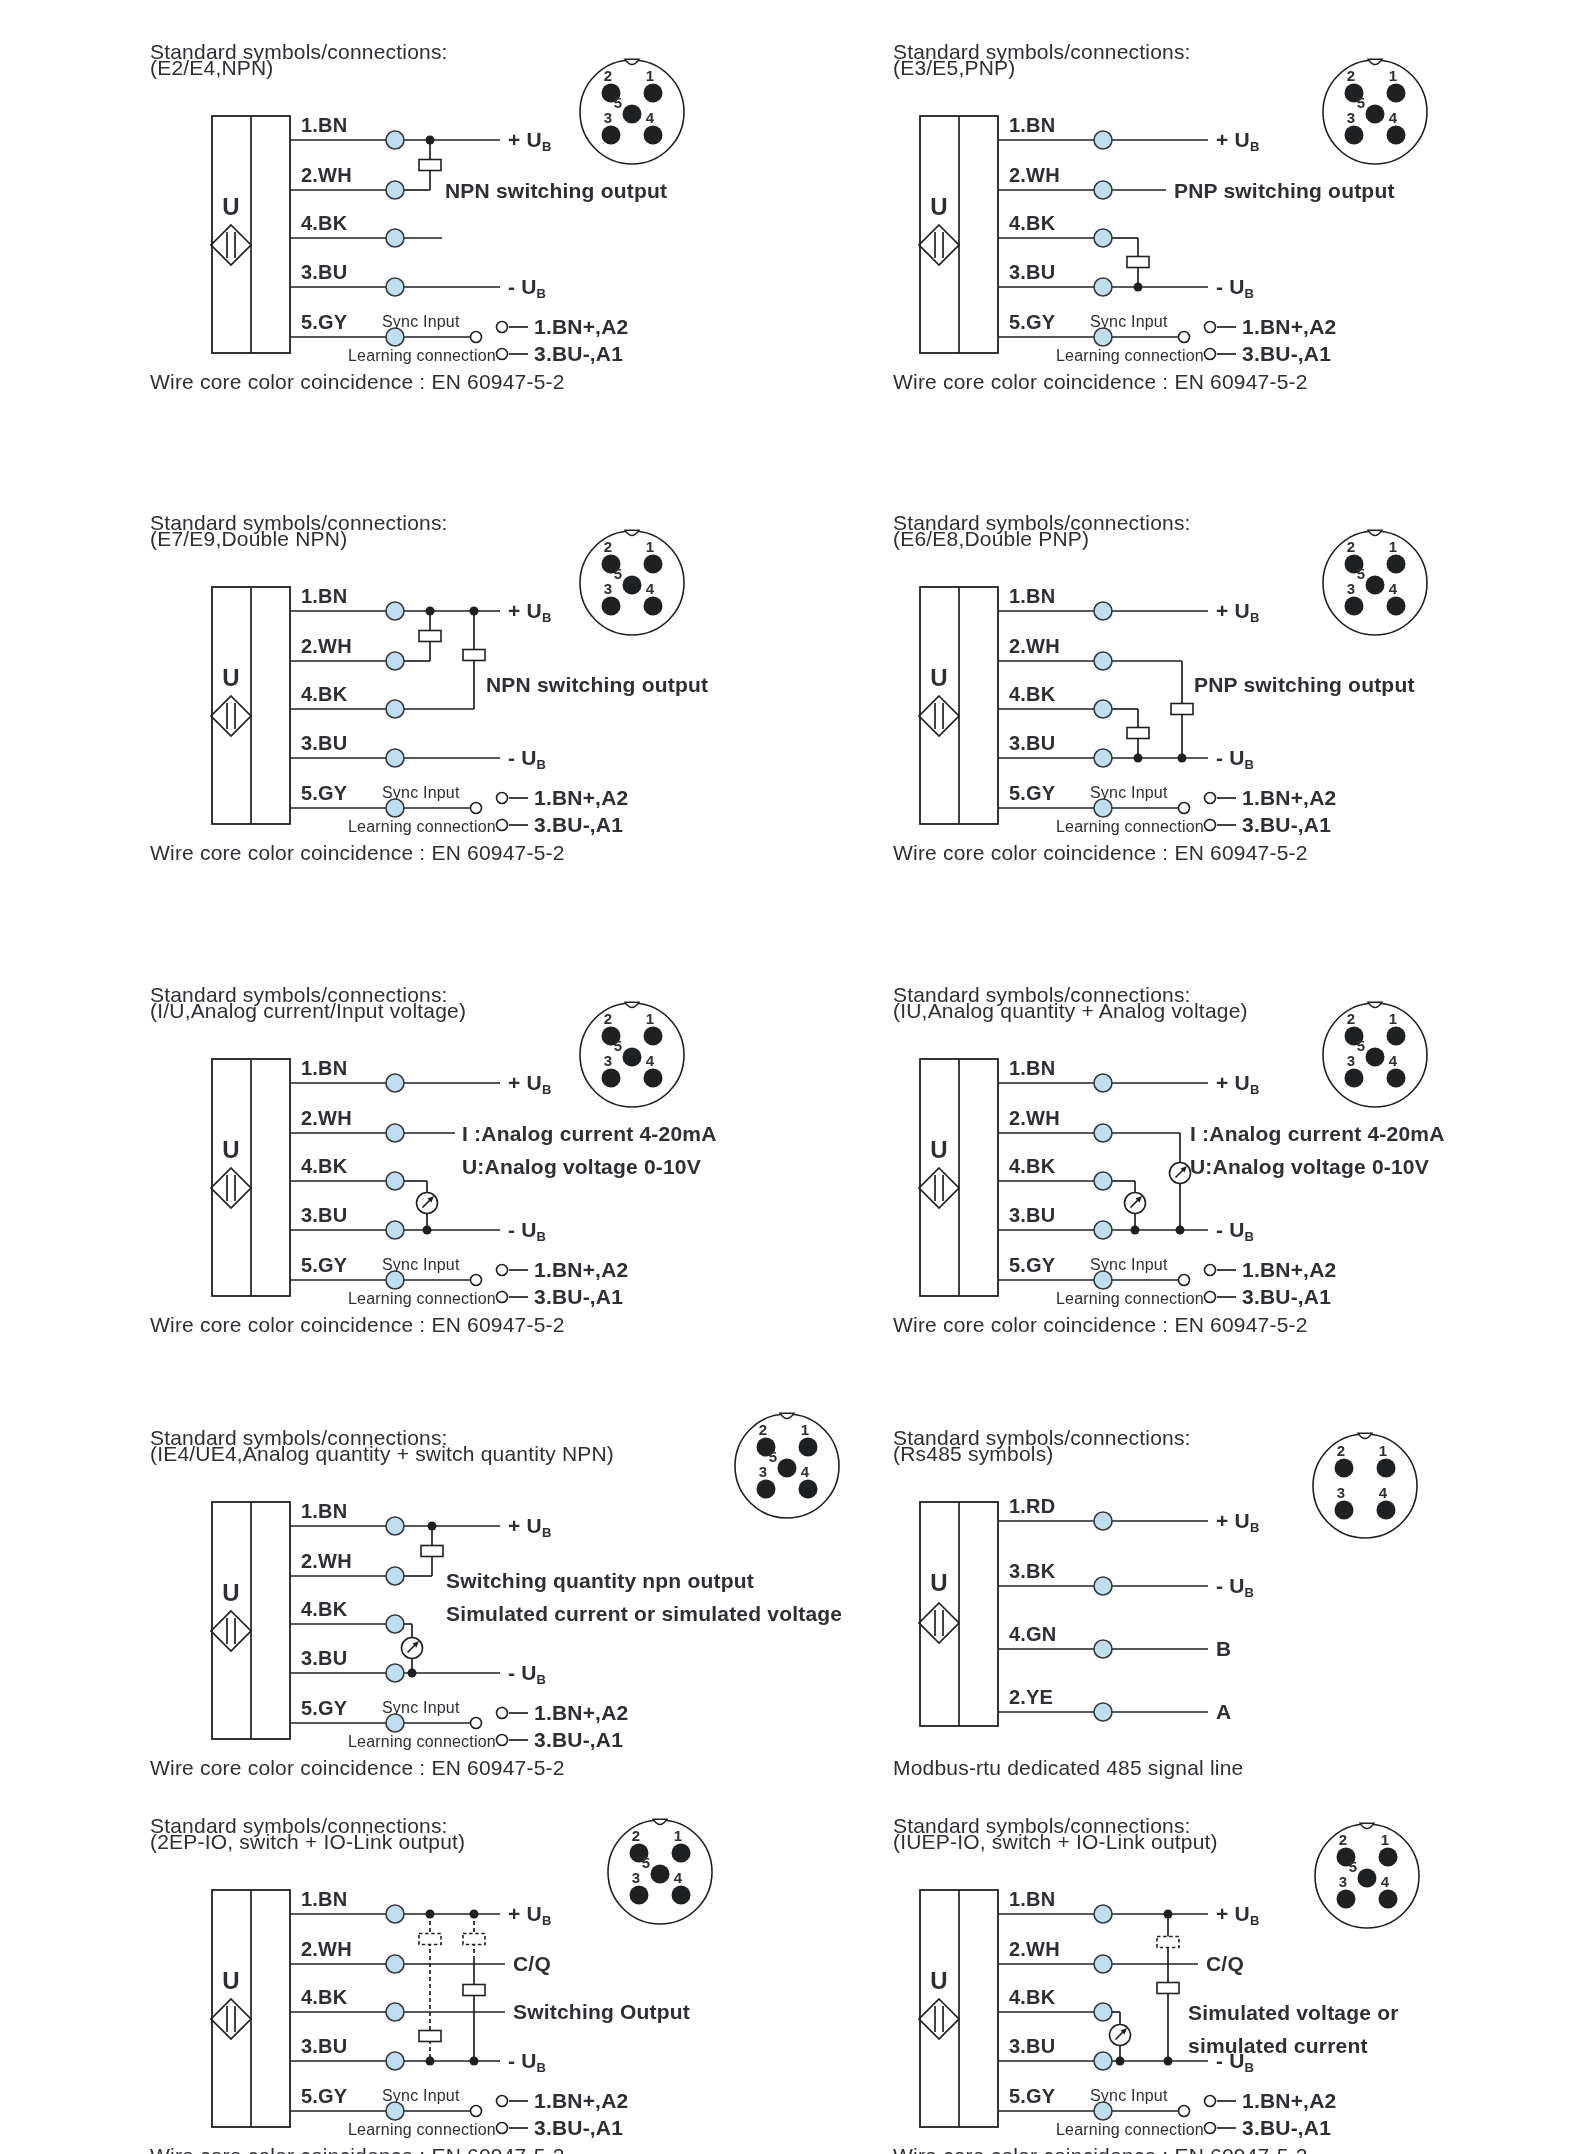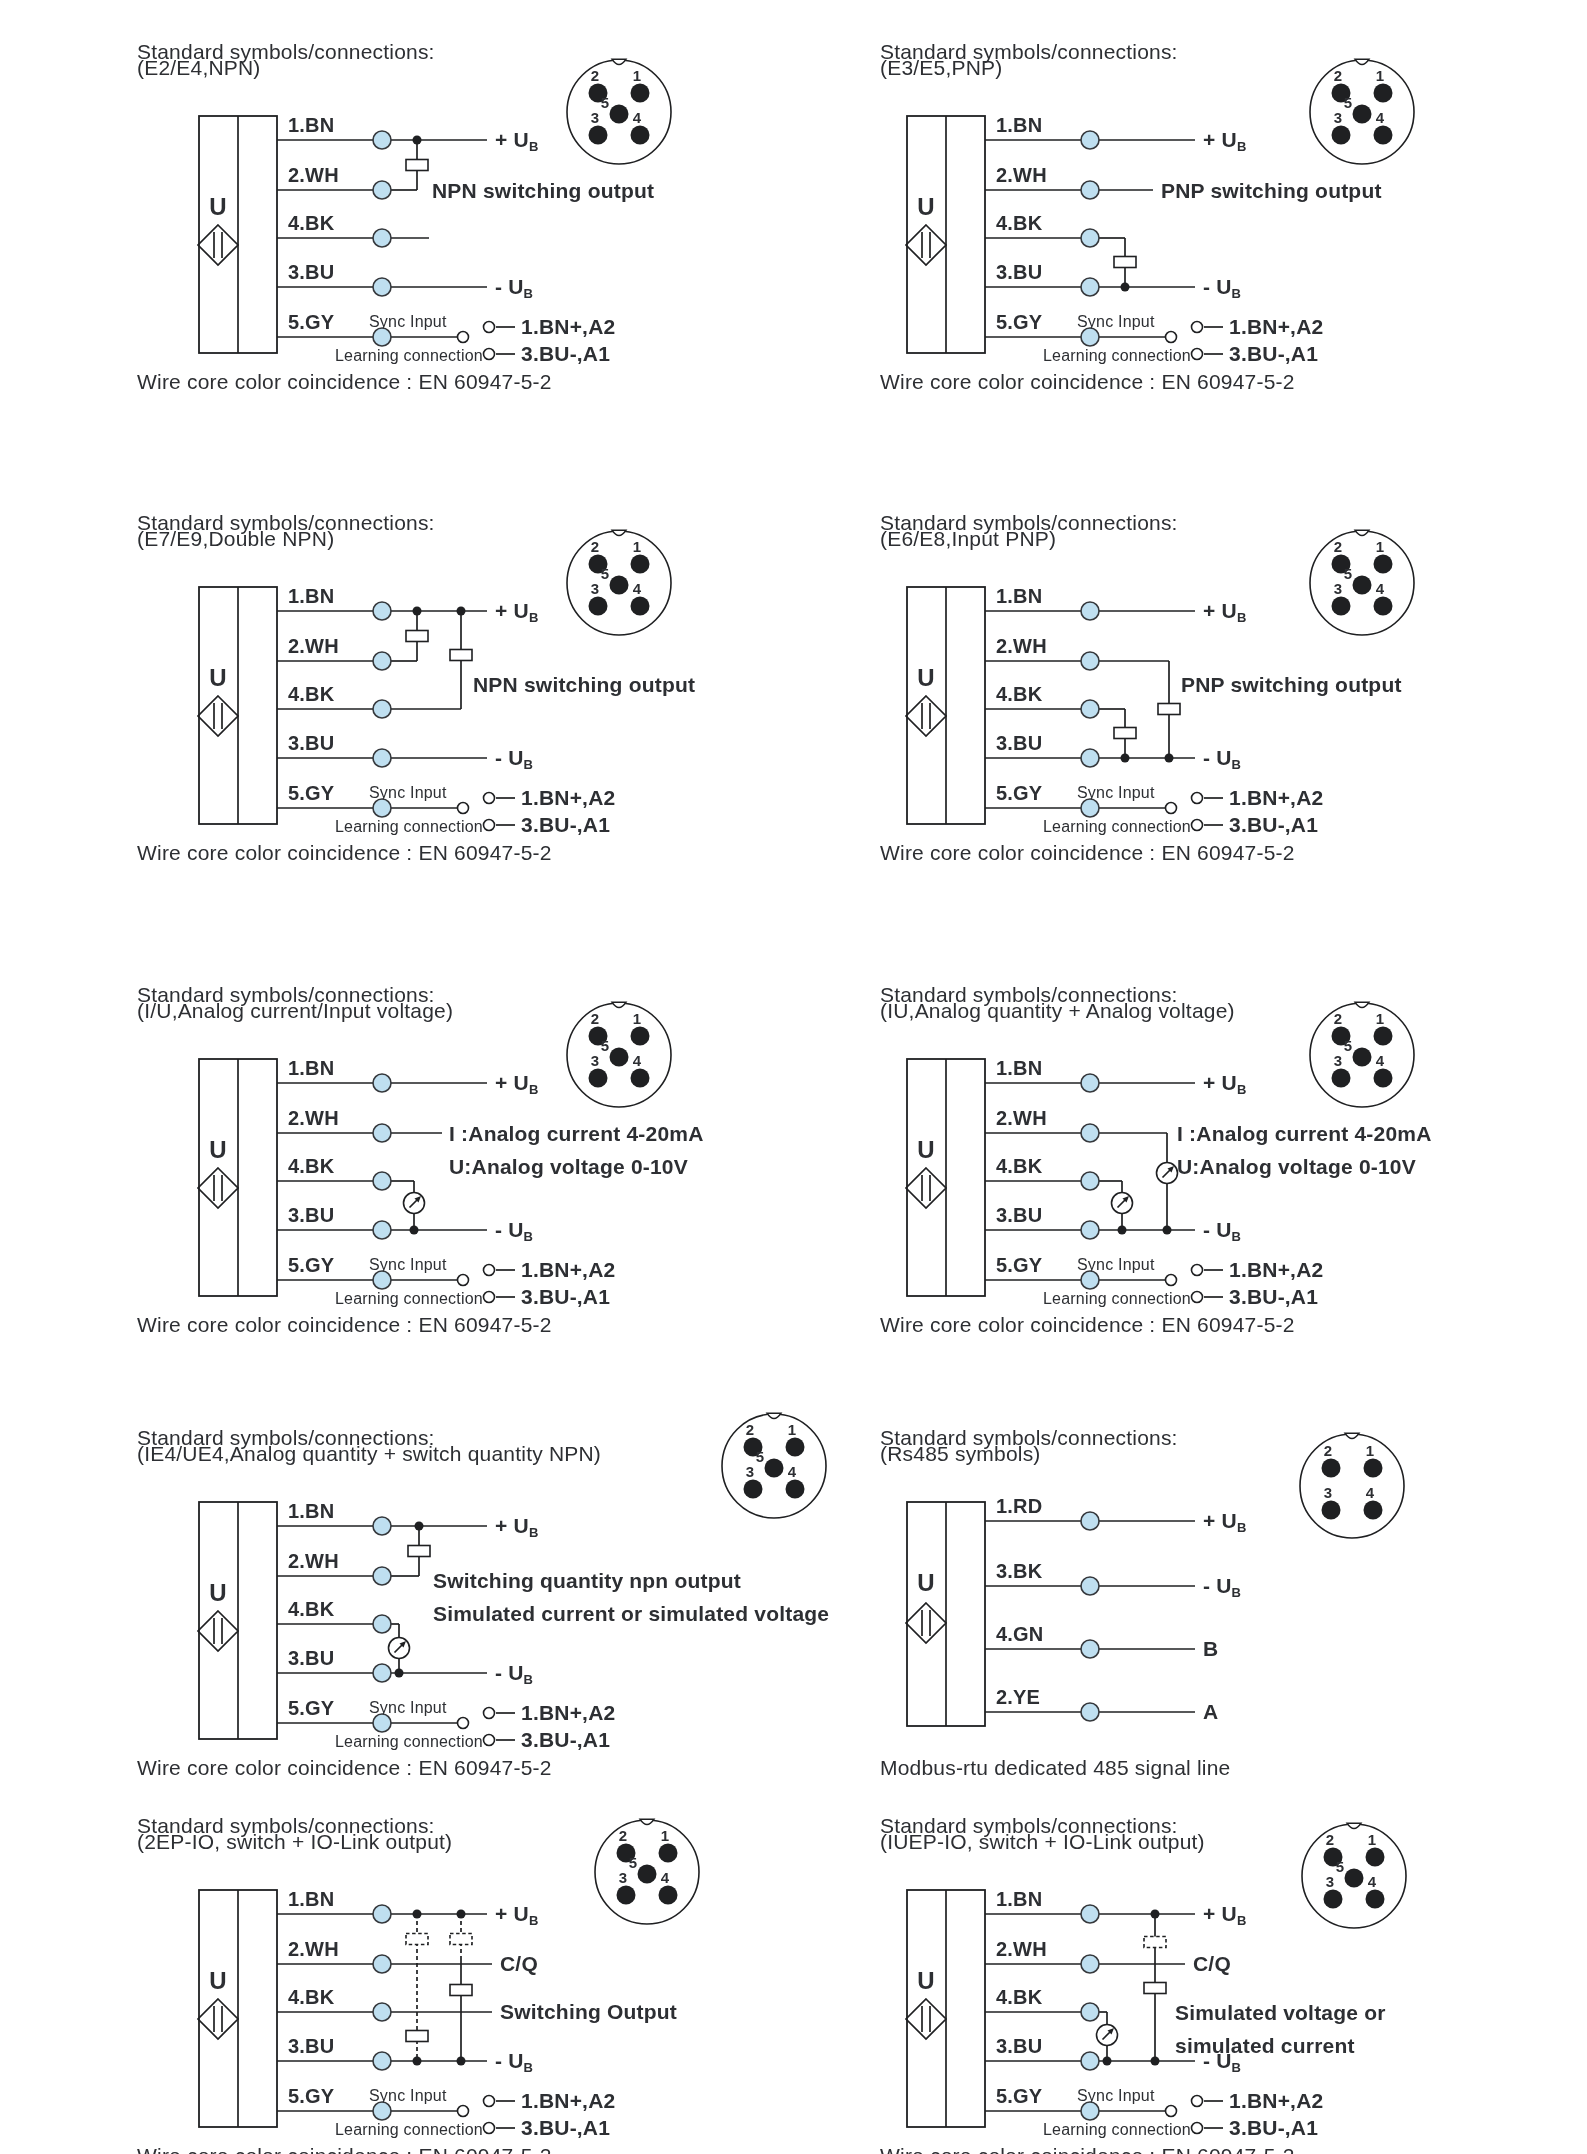--- a/index.html
+++ b/index.html
@@ -1,18 +1,18 @@
 <!DOCTYPE html>
 <html><head>
 <meta charset="utf-8">
 <style>
   html,body{margin:0;padding:0;background:#ffffff;}
   body{font-family:"Liberation Sans",sans-serif;color:#2d2f33;}
   #page{position:relative;width:1587px;height:2154px;background:#ffffff;overflow:hidden;}
-  .block{position:absolute;width:726px;height:440px;}
+  .block{position:absolute;width:726px;height:440px;margin-left:13px;}
   .col-left{left:137px;}
   .col-right{left:880px;}
   .b-title,.b-sub{font-size:21px;line-height:27px;letter-spacing:.2px;white-space:nowrap;}
   .b-title{position:absolute;top:0;left:0;}
   .b-sub{position:absolute;top:16px;left:0;}
   .b-note{position:absolute;top:332px;left:0;font-size:21px;letter-spacing:.2px;white-space:nowrap;}
   svg.wiring{position:absolute;top:52px;left:0;width:700px;height:300px;}
   .col-right svg.wiring{left:-35px;}
   svg.connector{position:absolute;width:130px;height:124px;}
   svg text{font-family:"Liberation Sans",sans-serif;letter-spacing:.2px;}
@@ -205,21 +205,21 @@
         <text x="48" y="58" font-size="15" font-weight="600" fill="#2d2f33" text-anchor="middle">5</text>
         <circle cx="41" cy="85" r="9.5" fill="#1f2022"></circle>
         <text x="38" y="73" font-size="15" font-weight="600" fill="#2d2f33" text-anchor="middle">3</text>
         <circle cx="83" cy="85" r="9.5" fill="#1f2022"></circle>
         <text x="80" y="73" font-size="15" font-weight="600" fill="#2d2f33" text-anchor="middle">4</text>
       </svg>
     <div class="b-note">Wire core color coincidence : EN 60947-5-2</div>
   </div>
   <div class="block col-right" style="top:509px">
     <div class="b-title">Standard symbols/connections:</div>
-    <div class="b-sub">(E6/E8,Input PNP)</div>
+    <div class="b-sub">(E6/E8,Double PNP)</div>
     <svg class="wiring" viewBox="0 0 700 300">
         <rect x="62" y="26" width="78" height="237" fill="none" stroke="#1f2022" stroke-width="1.8"></rect>
         <line x1="101" y1="26" x2="101" y2="263" stroke="#1f2022" stroke-width="1.7"></line>
         <text x="81" y="125" font-size="24" font-weight="700" fill="#2d2f33" text-anchor="middle">U</text>
         <path d="M81,135 L101,155 L81,175 L61,155 Z" fill="none" stroke="#1f2022" stroke-width="1.7"></path>
         <line x1="77" y1="142" x2="77" y2="168" stroke="#1f2022" stroke-width="1.7"></line>
         <line x1="85" y1="142" x2="85" y2="168" stroke="#1f2022" stroke-width="1.7"></line>
         <line x1="140" y1="50" x2="236" y2="50" stroke="#1f2022" stroke-width="1.7"></line>
         <text x="151" y="42" font-size="20" font-weight="600" fill="#2d2f33">1.BN</text>
         <line x1="254" y1="50" x2="350" y2="50" stroke="#1f2022" stroke-width="1.7"></line>

